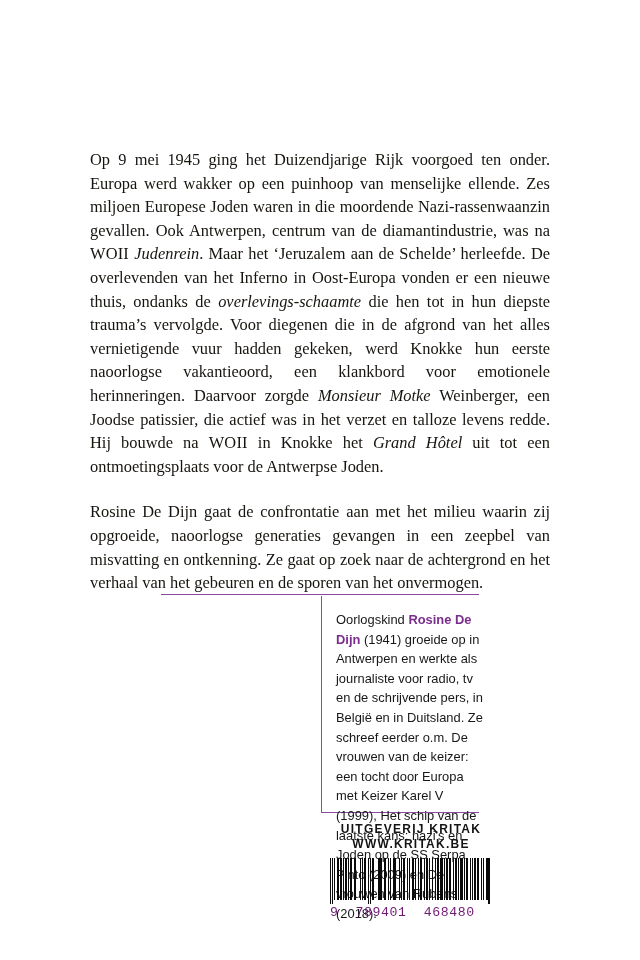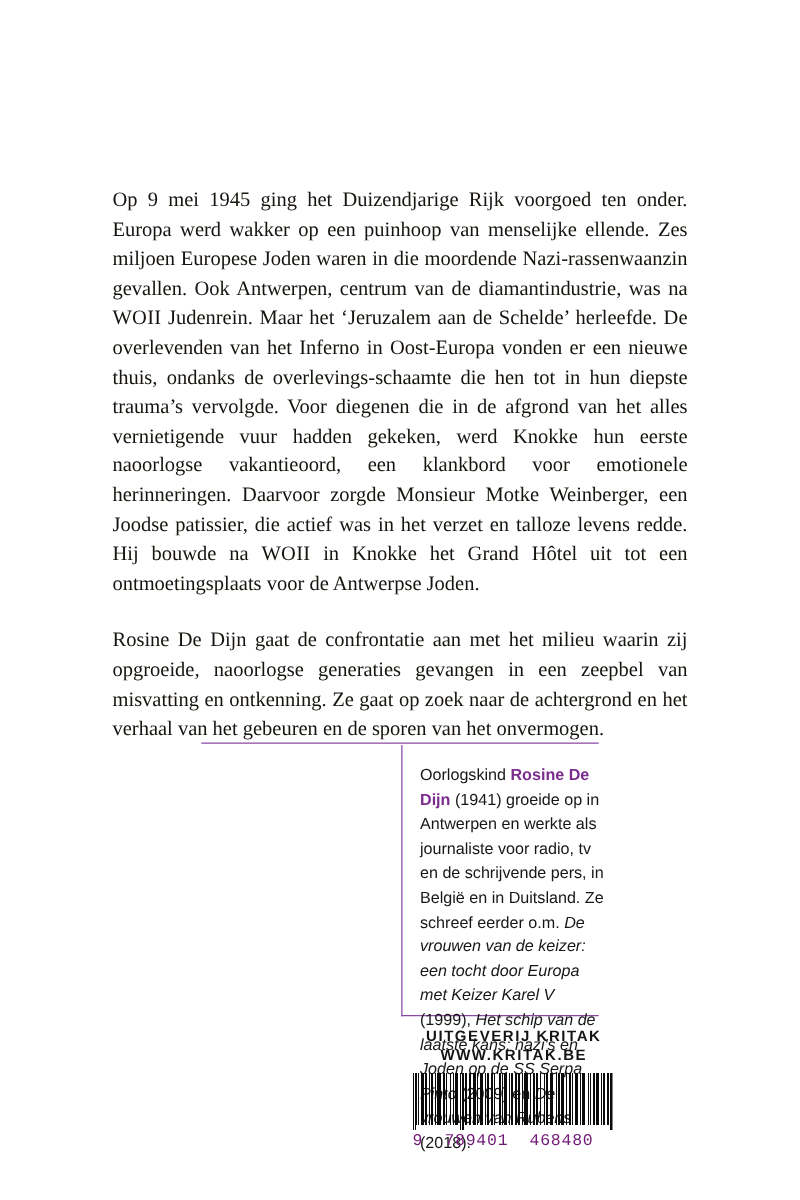--- a/index.html
+++ b/index.html
@@ -27,21 +27,21 @@
     margin: 0 0 22px 0;
     font-family: "Liberation Serif", serif;
     font-size: 16.4px;
     line-height: 23.6px;
     text-align: justify;
     text-justify: inter-word;
     color: #17140f;
     hyphens: manual;
   }
   #blurb p:last-child { margin-bottom: 12px; }
-  #blurb .it { }
+  #blurb .it { font-style: italic; }
   #blurb .sc {
     font-variant: small-caps;
     letter-spacing: 0.2px;
   }
 
   
   .rule-h-top {
     position: absolute;
     left: 161px;
     top: 594px;
@@ -103,21 +103,21 @@
     margin: 0;
     font-family: "Liberation Sans", sans-serif;
     font-size: 12.9px;
     line-height: 19.6px;
     color: #171717;
   }
   #bio-text .hl {
     color: #7b2d8e;
     font-weight: bold;
   }
-  #bio-text .it { font-style: italic; }
+  #bio-text .it { }
 
   
   #publisher {
     position: absolute;
     left: 336px;
     top: 822px;
     width: 150px;
     text-align: center;
     font-family: Liberation Sans, sans-serif;
     font-weight: bold;

